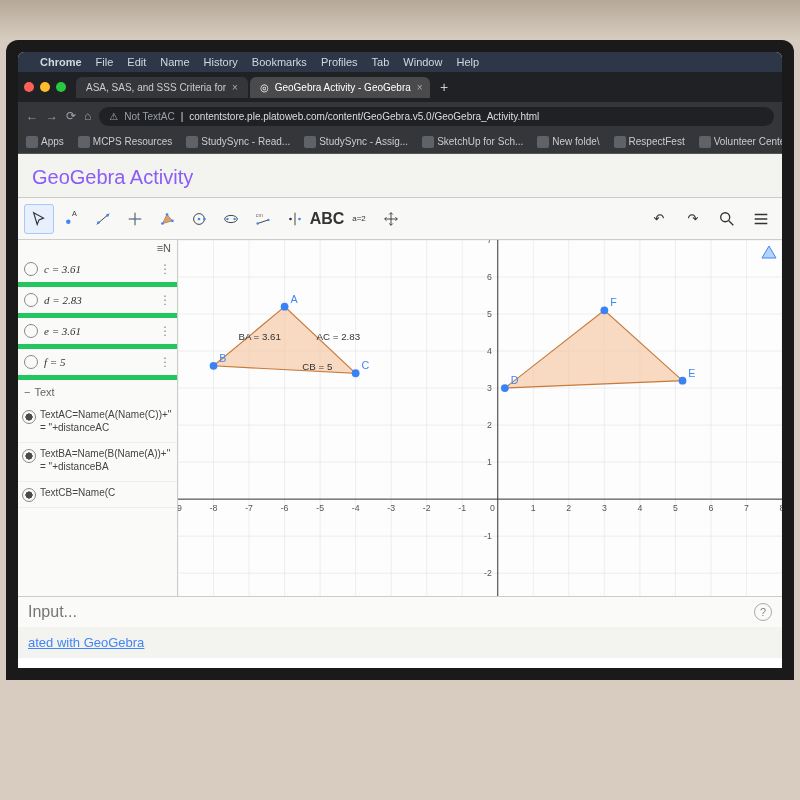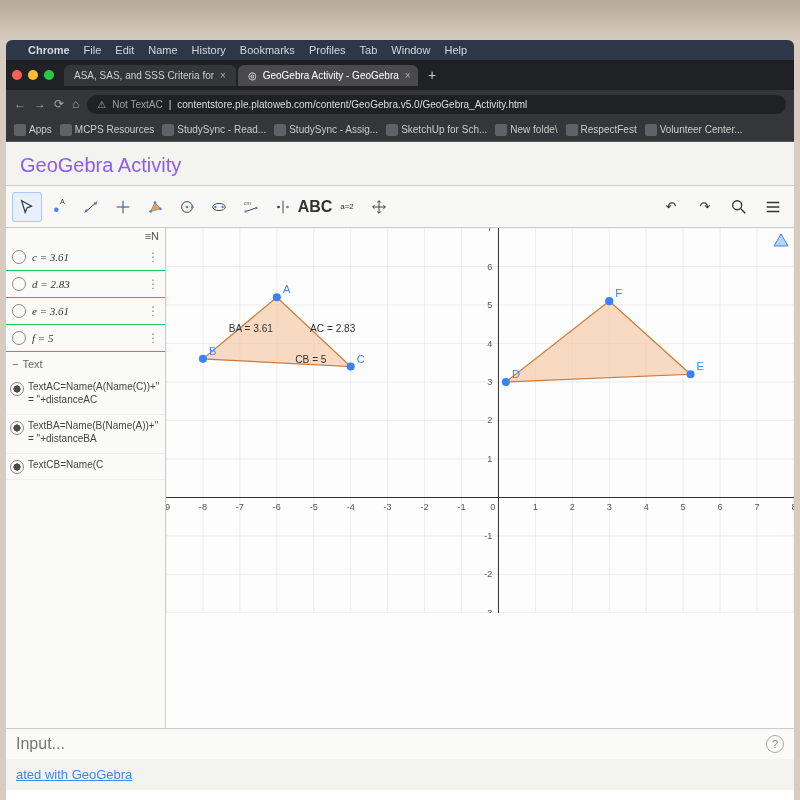--- a/index.html
+++ b/index.html
@@ -1,45 +1,45 @@
 <!DOCTYPE html>
 <html><head>
 <meta charset="utf-8">
 <style>
 *{box-sizing:border-box;margin:0;padding:0;font-family:-apple-system,BlinkMacSystemFont,sans-serif}
 body{background:#d8ccc0;width:800px;height:800px;overflow:hidden;position:relative}
-.laptop-frame{background:#1a1a1a;border-radius:12px 12px 0 0;margin:40px 6px 12px;height:760px;padding:0;position:relative}
+.laptop-frame{background:#1a1a1a;border-radius:12px 12px 0 0;margin:40px 6px 12px;height:640px;padding:12px;position:relative}
 .screen{background:#fff;border-radius:6px 6px 0 0;height:100%;overflow:hidden;position:relative}
 .menubar{background:#2d3748;color:#d0d8e0;font-size:11px;padding:4px 8px;display:flex;gap:14px}
 .menubar span{cursor:default}
 .tabbar{background:#202124;display:flex;align-items:center;padding:0 6px;height:30px}
 .traffic{display:flex;gap:6px;margin-right:10px}
 .dot{width:10px;height:10px;border-radius:50%}
 .dot.r{background:#ff5f56}.dot.y{background:#ffbd2e}.dot.g{background:#27c93f}
 .tab{background:#35363a;color:#ccc;font-size:10px;padding:5px 10px;border-radius:6px 6px 0 0;margin-right:2px;display:flex;align-items:center;gap:6px;max-width:180px;white-space:nowrap;overflow:hidden}
 .tab.active{background:#4a4a4d;color:#fff}
 .tab-close{color:#aaa}
 .tab-add{color:#ccc;padding:0 8px;font-size:14px}
 .urlbar{background:#35363a;display:flex;align-items:center;padding:4px 8px;gap:8px;height:28px}
 .nav-icon{color:#9aa0a6;font-size:12px}
 .url-pill{background:#202124;color:#9aa0a6;font-size:10px;padding:4px 10px;border-radius:12px;flex:1;display:flex;align-items:center;gap:6px}
-.bookmarks{background:#35363a;display:flex;align-items:center;padding:3px 8px;gap:8px;height:24px;font-size:10px;color:#ccc;border-bottom:1px solid #555}
+.bookmarks{background:#35363a;display:flex;align-items:center;padding:3px 8px;gap:14px;height:24px;font-size:10px;color:#ccc;border-bottom:1px solid #555}
 .bookmarks span{display:flex;align-items:center;gap:3px;white-space:nowrap}
 .bk-icon{width:12px;height:12px;background:#5f6368;border-radius:2px;display:inline-block}
 .page{background:#f3f3f0;height:calc(100% - 112px);display:flex;flex-direction:column}
 .page-title{font-size:20px;font-weight:500;padding:12px 14px 8px;color:#8b5cf6}
 .app{flex:1;display:flex;flex-direction:column;border-top:1px solid #ccc}
 .toolbar{background:#f8f8f6;border-bottom:1px solid #ccc;display:flex;align-items:center;padding:4px 6px;gap:2px;height:42px}
 .tool{width:30px;height:30px;border:1px solid transparent;border-radius:3px;display:flex;align-items:center;justify-content:center;font-size:13px;color:#333;cursor:pointer}
 .tool.sel{background:#e8f0fe;border-color:#a8c7fa}
 .tool svg{width:18px;height:18px}
 .tbr-right{margin-left:auto;display:flex;gap:4px}
 .workspace{flex:1;display:flex;overflow:hidden}
 .sidebar{width:160px;border-right:1px solid #ccc;background:#fafaf8;overflow-y:auto;font-size:11px}
-.alg-row{display:flex;align-items:center;padding:6px 6px;border-bottom:1px solid #22c55e;gap:6px}
+.alg-row{display:flex;align-items:center;padding:6px 6px;border-bottom:5px solid #22c55e;gap:6px}
 .vis{width:14px;height:14px;border:1px solid #888;border-radius:50%;flex-shrink:0}
 .vis.on{background:radial-gradient(circle,#4a4a4a 40%,transparent 45%)}
 .alg-txt{font-family:'Times New Roman',serif;font-style:italic;color:#333}
 .kebab{color:#888;margin-left:auto;font-size:12px}
 .sec-head{padding:6px;color:#666;display:flex;align-items:center;gap:4px}
 .text-row{padding:4px 6px 8px 22px;font-size:10px;line-height:1.3;color:#444;border-bottom:1px solid #eee;position:relative}
 .text-row .vis{position:absolute;left:4px;top:6px}
 .canvas{flex:1;position:relative;background:#fdfdfd}
 .style-badge{position:absolute;top:2px;right:2px;width:22px;height:22px}
 .grid{position:absolute;inset:0}

